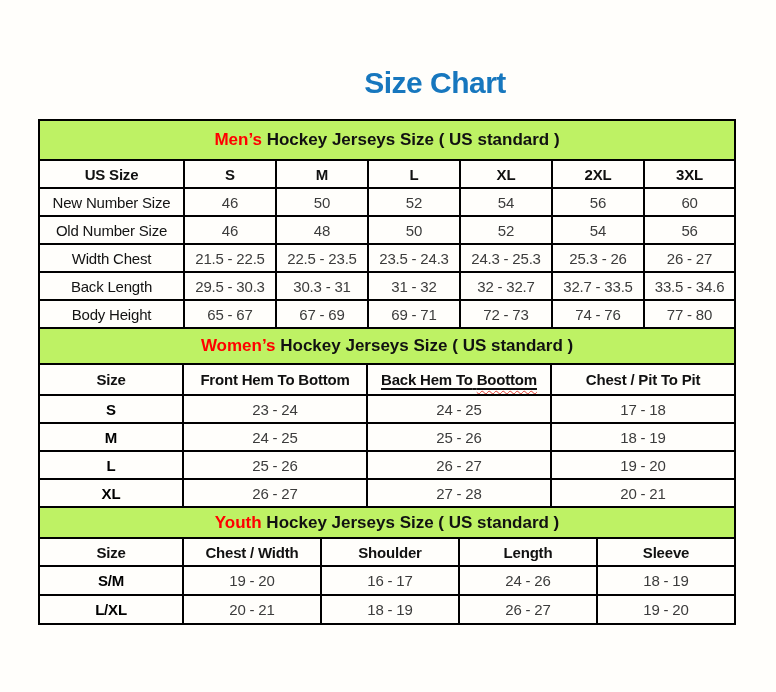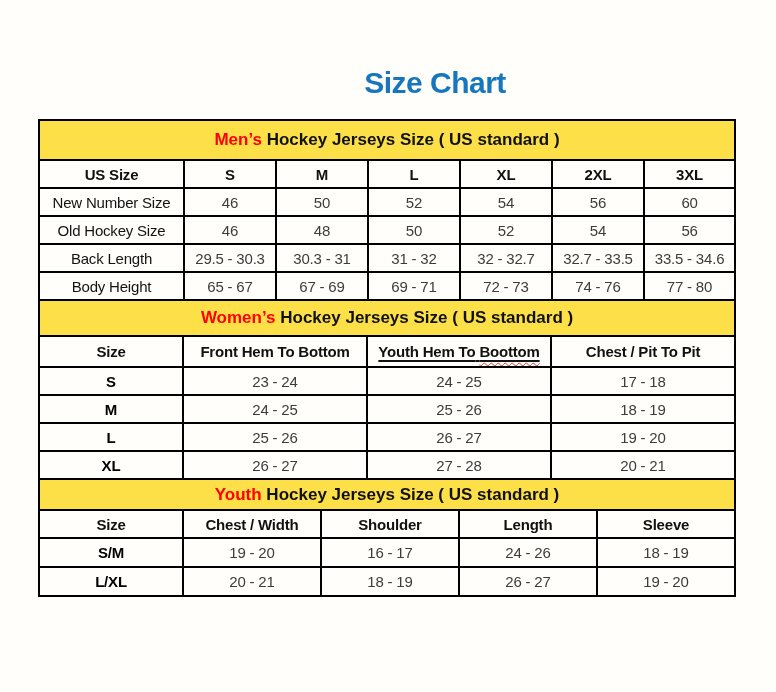--- a/index.html
+++ b/index.html
@@ -5,21 +5,21 @@
   html,body{margin:0;padding:0;background:#fffefb;}
   .page{position:relative;width:776px;height:692px;overflow:hidden;
         font-family:"Liberation Sans",sans-serif;}
   .title{position:absolute;top:66px;left:0;width:776px;text-align:center;
          font-size:30px;font-weight:700;color:#1777be;letter-spacing:-0.5px;padding-left:47px;}
   .chart{position:absolute;left:38px;top:119px;width:696px;}
   table{border-collapse:collapse;table-layout:fixed;width:696px;}
   table.sec2,table.sec3{margin-top:-2px;}
   td{border:2px solid #000;text-align:center;vertical-align:middle;
      padding:0;font-size:15px;color:#111;letter-spacing:-0.2px;overflow:hidden;}
-  .band-cell{background:#fde047;font-weight:700;font-size:17px;letter-spacing:0;}
+  .band-cell{background:#bef264;font-weight:700;font-size:17px;letter-spacing:0;}
   .hl{color:#ff0000;}
   .mens .band-cell{height:38px;}
   .womens .band-cell{height:34px;margin-left:8px;}
   .youth .band-cell{height:29px;}
   .head td{font-weight:700;}
   .mens .head td{height:26px;}
   .womens .head td{height:29px;}
   .youth .head td{height:26px;}
   .mens .data td{height:26px;margin-left:40px;}
   .womens .data td{height:26px;}
@@ -66,27 +66,36 @@
       <tr class="data">
         <td class="lbl">New Number Size</td>
         <td class="val">46</td>
         <td class="val">50</td>
         <td class="val">52</td>
         <td class="val">54</td>
         <td class="val">56</td>
         <td class="val">60</td>
       </tr>
       <tr class="data">
-        <td class="lbl">Old Hockey Size</td>
+        <td class="lbl">Old Number Size</td>
         <td class="val">46</td>
         <td class="val">48</td>
         <td class="val">50</td>
         <td class="val">52</td>
         <td class="val">54</td>
         <td class="val">56</td>
+      </tr>
+      <tr class="data">
+        <td class="lbl">Width Chest</td>
+        <td class="val">21.5 - 22.5</td>
+        <td class="val">22.5 - 23.5</td>
+        <td class="val">23.5 - 24.3</td>
+        <td class="val">24.3 - 25.3</td>
+        <td class="val">25.3 - 26</td>
+        <td class="val">26 - 27</td>
       </tr>
       <tr class="data">
         <td class="lbl">Back Length</td>
         <td class="val">29.5 - 30.3</td>
         <td class="val">30.3 - 31</td>
         <td class="val">31 - 32</td>
         <td class="val">32 - 32.7</td>
         <td class="val">32.7 - 33.5</td>
         <td class="val">33.5 - 34.6</td>
       </tr>
@@ -109,21 +118,21 @@
           <col style="width:184px">
           <col style="width:184px">
         </colgroup>
       <tbody>
       <tr class="band">
         <td colspan="4" class="band-cell"><span class="hl">Women’s</span> <span>Hockey Jerseys Size ( US standard )</span></td>
       </tr>
       <tr class="head">
         <td>Size</td>
         <td>Front Hem To Bottom</td>
-        <td><span class="u"><span>Youth Hem To</span> <span class="wavy">Boottom</span></span></td>
+        <td><span class="u"><span>Back Hem To</span> <span class="wavy">Boottom</span></span></td>
         <td>Chest / Pit To Pit</td>
       </tr>
       <tr class="data">
         <td class="szlbl">S</td>
         <td class="val">23 - 24</td>
         <td class="val">24 - 25</td>
         <td class="val">17 - 18</td>
       </tr>
       <tr class="data">
         <td class="szlbl">M</td>

